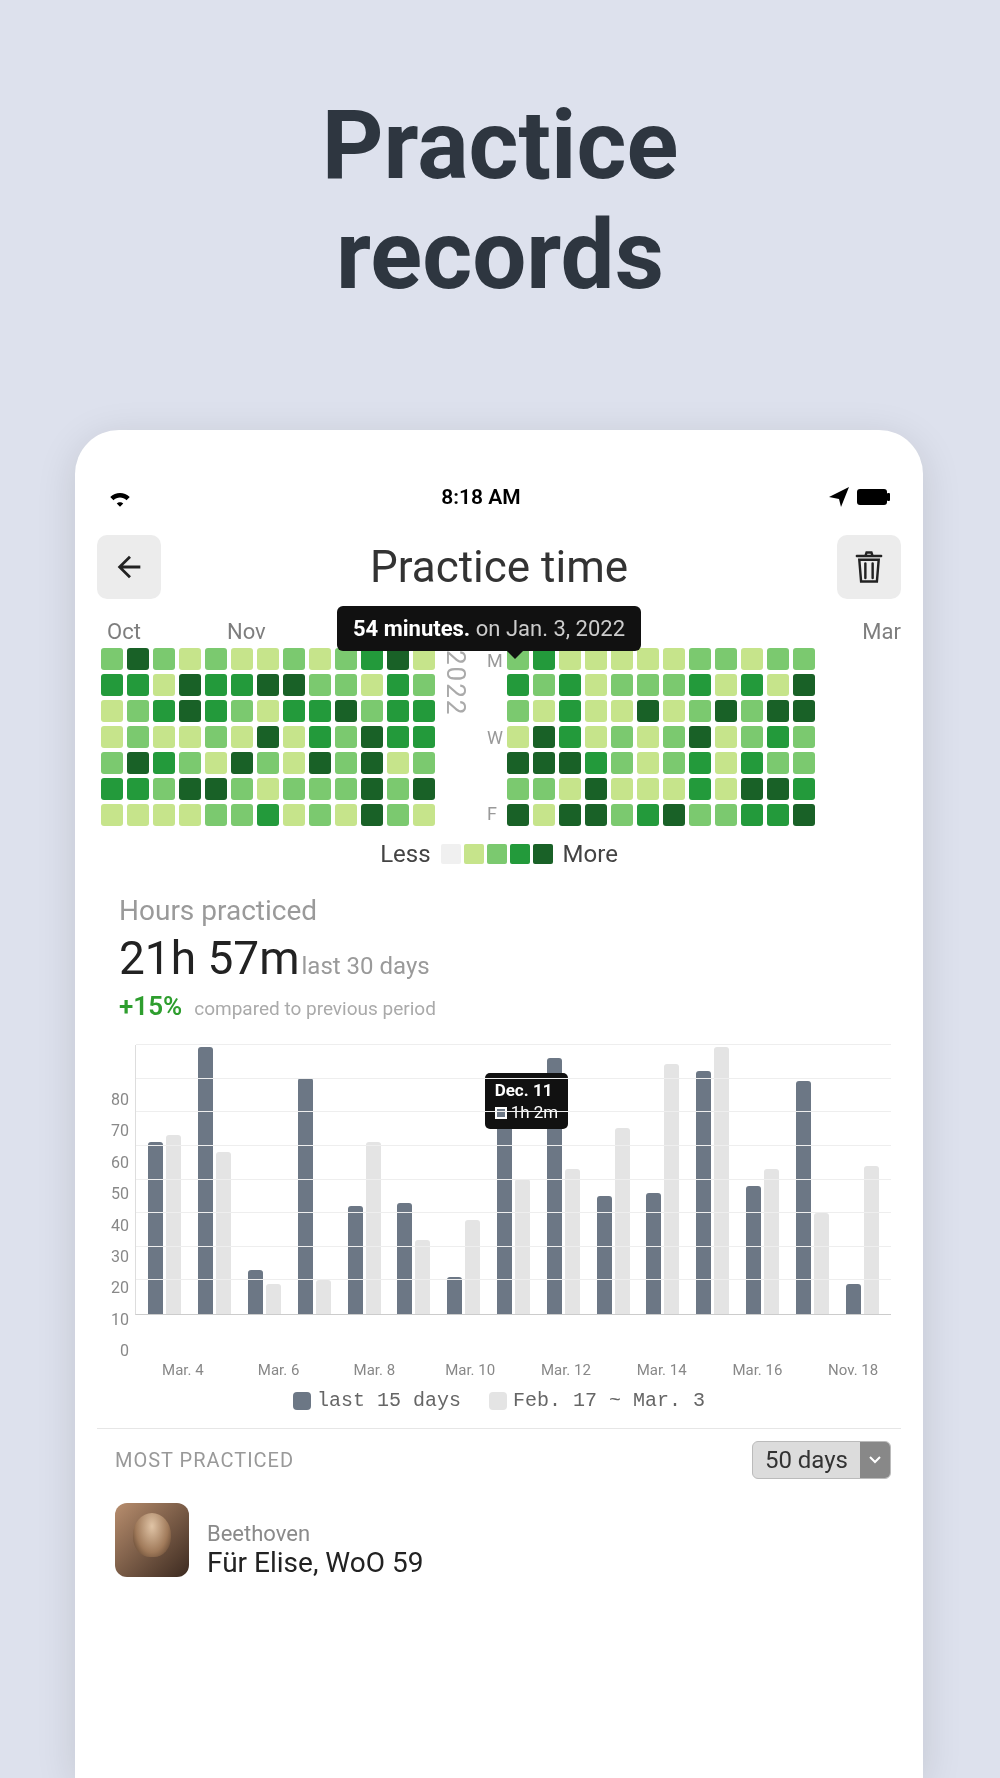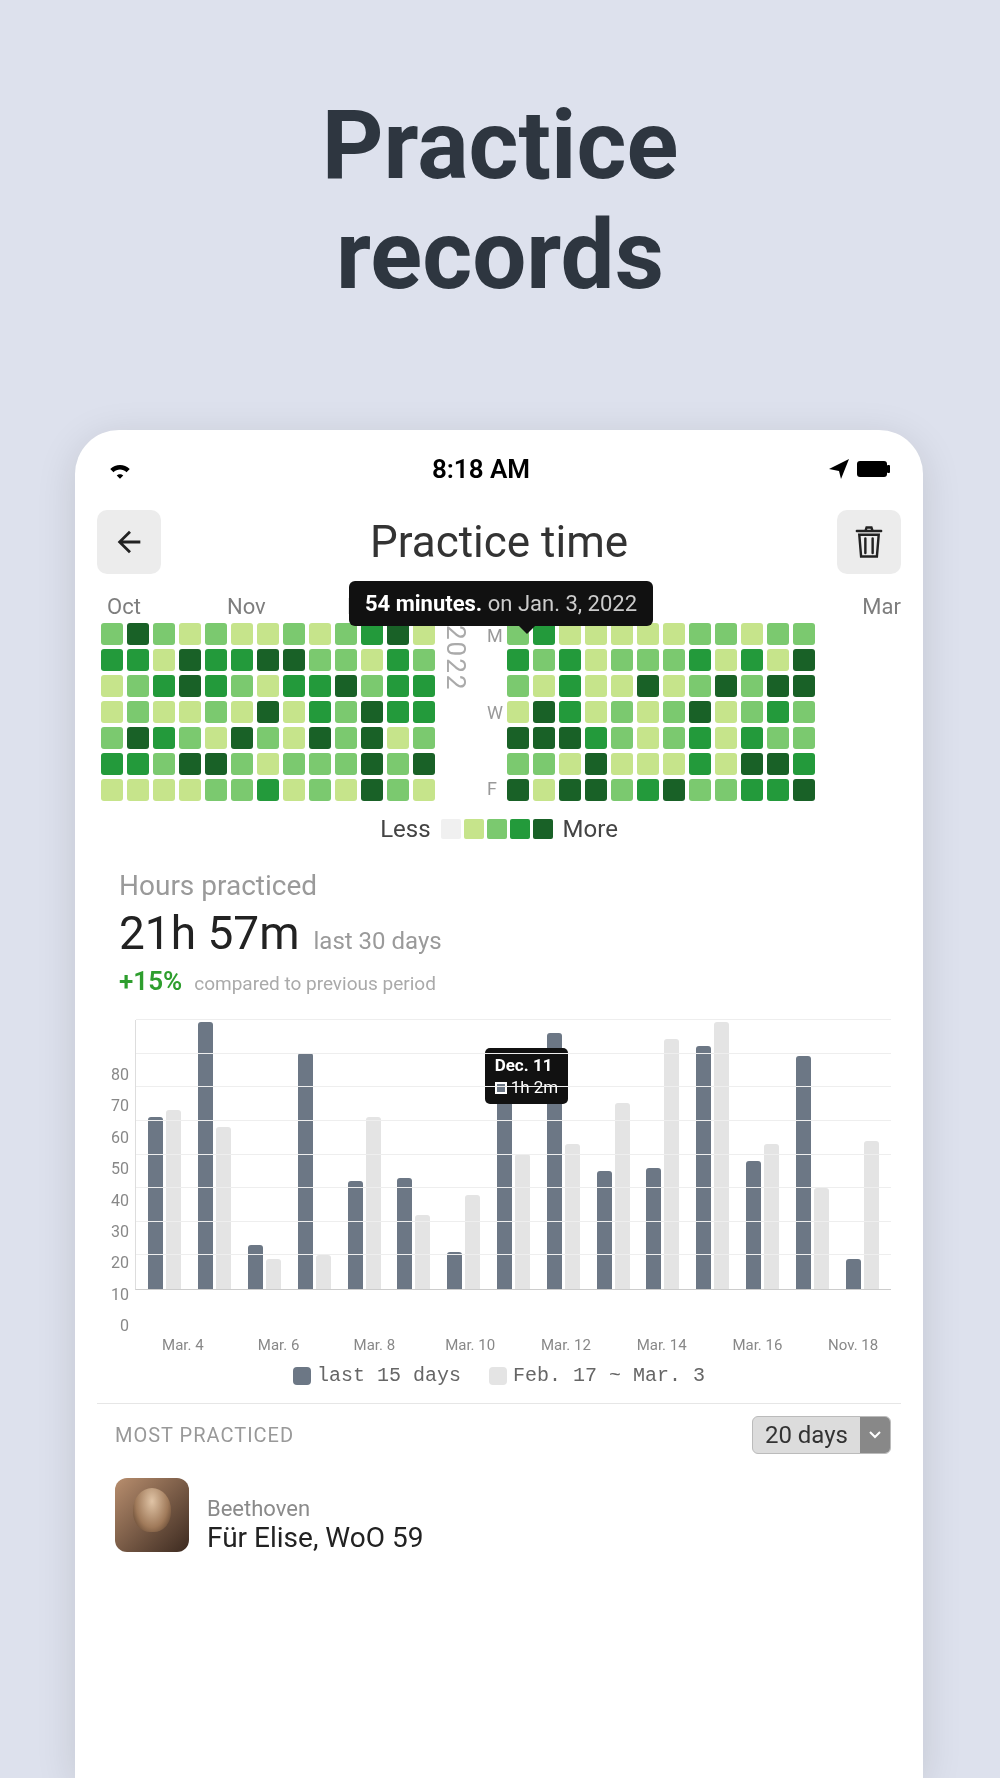--- a/index.html
+++ b/index.html
@@ -28,23 +28,24 @@
   background: #fff;
   border-radius: 44px 44px 0 0;
   box-shadow: 0 8px 40px rgba(0,0,0,.12);
   padding: 20px 22px 0;
   overflow: hidden;
 }
 .status-bar {
   display: flex;
   justify-content: space-between;
   align-items: center;
-  font-size: 26px;
+  font-size: 21px;
   font-weight: 600;
   padding: 4px 10px 18px;
+  margin-top: 31px;
 }
 .status-left, .status-right { display: flex; align-items: center; gap: 8px; }
 .wifi-svg, .loc-svg, .batt-svg { display:inline-block; }
 .header-row {
   display: flex;
   justify-content: space-between;
   align-items: center;
   padding: 8px 0 12px;
 }
 .icon-btn {
@@ -99,21 +100,21 @@
 .year-label {
   writing-mode: vertical-rl;
   font-size: 26px;
   color: #aaa;
   letter-spacing: 2px;
   margin: 2px 6px 0 2px;
 }
 .tooltip-heat {
   position: absolute;
   top: -42px;
-  left: 252px;
+  left: 240px;
   background: #111;
   color: #fff;
   font-size: 22px;
   padding: 10px 16px;
   border-radius: 6px;
   white-space: nowrap;
 }
 .tooltip-heat::after {
   content:"";
   position:absolute;
@@ -137,21 +138,21 @@
 .legend-cells .lc { width: 20px; height: 20px; border-radius: 2px; }
 
 .section-label {
   font-size: 28px;
   color: #9a9a9a;
   padding: 18px 0 4px 22px;
 }
 .big-stat {
   display: flex;
   align-items: baseline;
-  gap: 14px;
+  gap: 2px;
   padding-left: 22px;
 }
 .big-stat .val { font-size: 46px; font-weight: 400; color: #222; }
 .big-stat .sub { font-size: 24px; color: #9a9a9a; }
 .delta-row {
   display: flex;
   align-items: baseline;
   gap: 12px;
   padding: 6px 0 14px 22px;
 }
@@ -708,21 +709,21 @@
     </div>
 
   <div class="chart-legend">
     <span><span class="sw" style="background:#6c7785"></span><span>last 15 days</span></span>
     <span><span class="sw" style="background:#e4e4e4"></span><span>Feb. 17 ~ Mar. 3</span></span>
   </div>
 
   <div class="mp-row">
     <div class="mp-label">MOST PRACTICED</div>
     <div class="dropdown">
-      <span class="dd-text">20 days</span>
+      <span class="dd-text">50 days</span>
       <span class="dd-caret">
         <svg width="12" height="10" viewBox="0 0 12 8">
             <path d="M1 1l5 5 5-5" stroke="#fff" stroke-width="2" fill="none"></path>
           </svg>
       </span>
     </div>
   </div>
 
   <div class="piece-row">
     <div class="avatar"></div>

